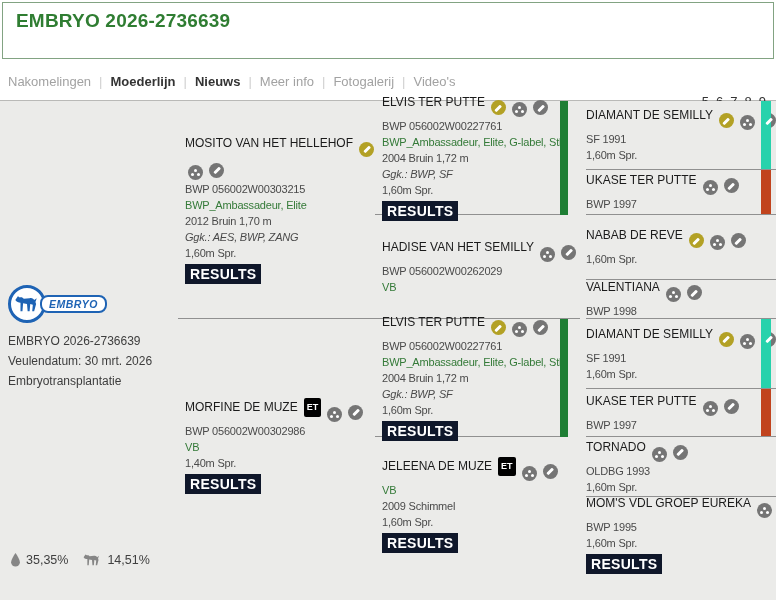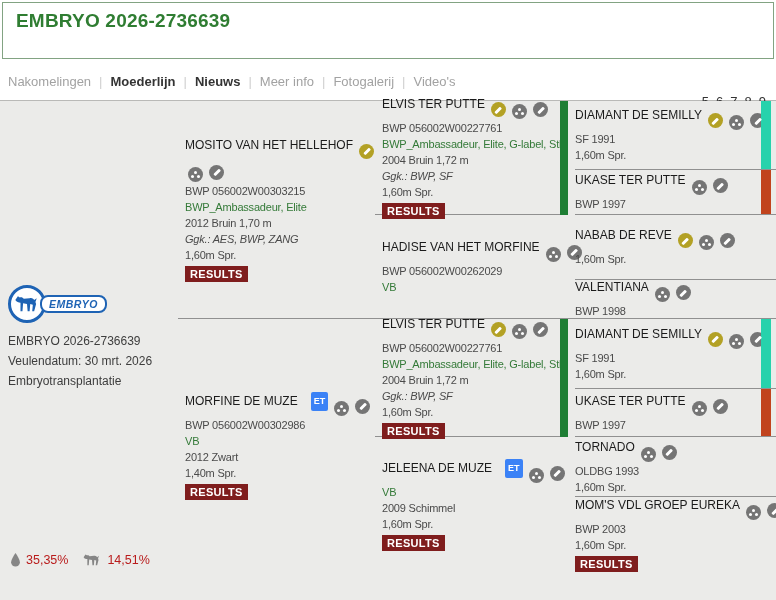--- a/index.html
+++ b/index.html
@@ -27,56 +27,56 @@
   .c1{width:178px;position:relative;}
   .c2{width:197px;display:flex;flex-direction:column;}
   .c3{width:185px;display:flex;flex-direction:column;}
   .c4{width:216px;display:flex;flex-direction:column;}
   .half{height:218px;display:flex;align-items:center;padding-left:7px;box-sizing:border-box;
     border-bottom:1px solid #909090;}
   .half2{height:253px;display:flex;align-items:center;padding-left:7px;box-sizing:border-box;}
   .c3 .slot{display:flex;flex-direction:column;justify-content:center;padding-left:7px;box-sizing:border-box;}
   .c4 .slot{display:flex;flex-direction:column;justify-content:center;position:relative;box-sizing:border-box;}
   .bb{border-bottom:1px solid #909090;}
-  .grp{border-left:8px solid transparent;padding-left:7px;box-sizing:border-box;}
+  .grp{border-left:8px solid transparent;padding-left:18px;box-sizing:border-box;}
   .grp.green{border-left-color:#1e7e34;}
   .rbar{position:absolute;right:5px;top:0;bottom:0;width:10px;}
   .rbar.teal{background:#27d2ac;}
   .rbar.orange{background:#c1431d;}
   .patch{position:absolute;left:556px;top:217px;width:24px;height:1px;background:#909090;}
   
   .cell{font-size:11px;color:#4a4a4a;}
   .hrow{line-height:17px;margin-bottom:1px;}
   .c3 .hrow,.c4 .hrow{white-space:nowrap;}
   .hname{font-size:12px;font-weight:normal;color:#1b1b1b;cursor:pointer;}
   .line{line-height:16px;letter-spacing:-.2px;white-space:nowrap;}
   .pred{color:#347a38;}
   .ggk{font-style:italic;}
   .cic{display:inline-flex;width:15px;height:15px;border-radius:50%;align-items:center;
     justify-content:center;margin-left:3px;vertical-align:-3px;cursor:pointer;}
   .cic.yellow{background:#b3a125;}
   .cic.gray{background:#757575;}
   .g-pencil{width:8px;height:2.5px;background:#fff;transform:rotate(-45deg);border-radius:1px;display:block;}
   .g-tree{width:3px;height:3px;background:#fff;border-radius:50%;display:block;margin-top:-4px;
     box-shadow:-3px 4px 0 #fff,3px 4px 0 #fff;}
-  .et{display:inline-block;background:#3b82f6;color:#fff;font-size:9px;font-weight:bold;
-    padding:1px 3px;border-radius:2px;margin-left:10px;vertical-align:1px;}
-  .results{display:inline-block;background:#7f1d1d;color:#fff;font-size:11px;font-weight:bold;
+  .et{display:inline-block;background:#000000;color:#fff;font-size:9px;font-weight:bold;
+    padding:1px 3px;border-radius:2px;margin-left:3px;vertical-align:1px;}
+  .results{display:inline-block;background:#0f172a;color:#fff;font-size:14px;font-weight:bold;
     padding:2px 5px;margin-top:3px;letter-spacing:.3px;cursor:pointer;}
   
   .subject{position:absolute;left:8px;top:184px;}
   .logo{display:flex;align-items:center;font-style:italic;}
   .logo-circle{width:38px;height:38px;border:3px solid #1e63b4;border-radius:50%;background:#fff;
     display:flex;align-items:center;justify-content:center;box-sizing:border-box;}
   .logo-badge{margin-left:-6px;border:2px solid #1e63b4;border-radius:8px;background:#fff;
     color:#1e63b4;font-weight:bold;font-size:10.5px;padding:1px 7px;letter-spacing:.5px;}
   .s-name{margin-top:11px;font-size:12px;color:#3d3d3d;}
   .s-line{margin-top:6px;font-size:12px;color:#3d3d3d;}
   .pcts{position:absolute;left:10px;top:452px;display:flex;align-items:center;}
-  .pval{font-size:12.5px;color:#b91c1c;margin-left:5px;}
+  .pval{font-size:12.5px;color:#404040;margin-left:5px;}
   .picon{display:inline-flex;align-items:center;}
   .picon.second{margin-left:14px;}
 </style>
 </head>
 <body>
 
 <div class="header-box">
   <div class="title">EMBRYO 2026-2736639</div>
 </div>
 
@@ -150,21 +150,20 @@
             <span class="et">ET</span>
             <span class="cic gray">
                 <span class="g-tree"></span>
               </span>
             <span class="cic gray">
                 <span class="g-pencil"></span>
               </span>
           </div>
           <div class="line">BWP 056002W00302986</div>
           <div class="line pred">VB</div>
-          <div class="line">2012 Zwart</div>
           <div class="line">1,40m Spr.</div>
           <div><span class="results">RESULTS</span></div>
         </div>
       </div>
     </div>
 
     <div class="c3">
       <div class="slot bb" style="height:114px">
         <div class="cell">
           <div class="hrow">
@@ -183,21 +182,21 @@
           <div class="line pred">BWP_Ambassadeur, Elite, G-label, Stb.</div>
           <div class="line">2004 Bruin 1,72 m</div>
           <div class="line ggk">Ggk.: BWP, SF</div>
           <div class="line">1,60m Spr.</div>
           <div><span class="results">RESULTS</span></div>
         </div>
       </div>
       <div class="slot bb" style="height:104px">
         <div class="cell">
           <div class="hrow">
-            <span class="hname">HADISE VAN HET MORFINE</span>
+            <span class="hname">HADISE VAN HET SEMILLY</span>
             <span class="cic gray">
                 <span class="g-tree"></span>
               </span>
             <span class="cic gray">
                 <span class="g-pencil"></span>
               </span>
           </div>
           <div class="line">BWP 056002W00262029</div>
           <div class="line pred">VB</div>
         </div>
@@ -370,21 +369,21 @@
           <div class="cell">
             <div class="hrow">
               <span class="hname">MOM'S VDL GROEP EUREKA</span>
               <span class="cic gray">
                   <span class="g-tree"></span>
                 </span>
               <span class="cic gray">
                   <span class="g-pencil"></span>
                 </span>
             </div>
-            <div class="line">BWP 2003</div>
+            <div class="line">BWP 1995</div>
             <div class="line">1,60m Spr.</div>
             <div><span class="results">RESULTS</span></div>
           </div>
         </div>
       </div>
     </div>
   </div>
   <div class="patch"></div>
 </div>
 

